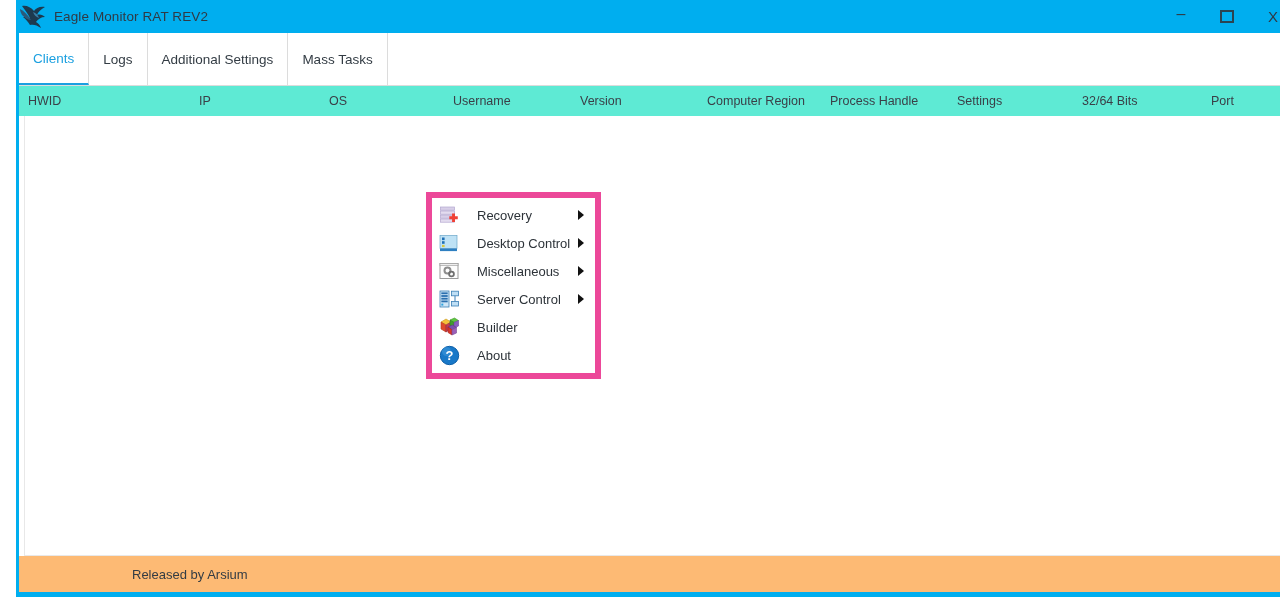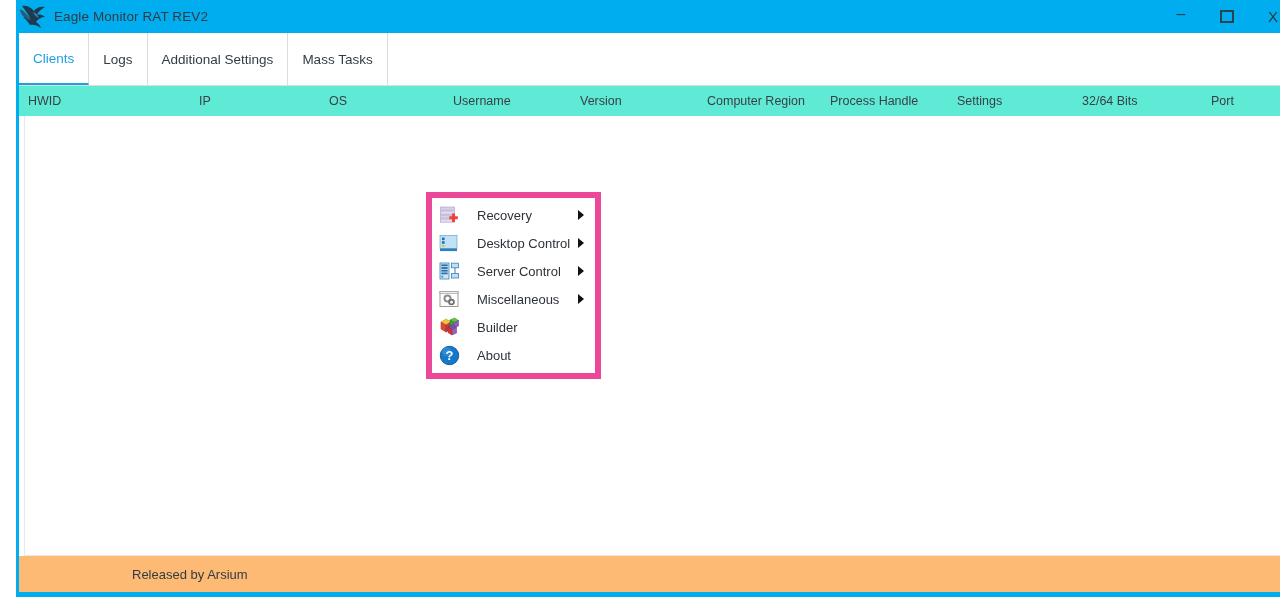--- a/index.html
+++ b/index.html
@@ -295,49 +295,49 @@
         <rect x="3" y="4.5" width="2.6" height="2.6" fill="#1f6fb5"></rect>
         <rect x="3" y="8.2" width="2.6" height="2.6" fill="#1f6fb5"></rect>
         <rect x="3" y="11.9" width="2.6" height="2.2" fill="#d8c840"></rect>
       </svg>
       <span class="menu-label">Desktop Control</span>
       <span class="menu-arrow"></span>
     </div>
 
     <div class="menu-item">
       <svg class="menu-icon" viewBox="0 0 21 21">
+        <rect x="1" y="2.5" width="18" height="15" fill="#fdfdfd" stroke="#9a9a9a" stroke-width="1"></rect>
+        <rect x="1" y="2.5" width="18" height="2.2" fill="#eeeeee" stroke="#9a9a9a" stroke-width="0.6"></rect>
+        <circle cx="8.5" cy="9.5" r="3" fill="none" stroke="#8d8d8d" stroke-width="2"></circle>
+        <circle cx="8.5" cy="9.5" r="1" fill="#fdfdfd"></circle>
+        <circle cx="12.5" cy="13" r="2.4" fill="none" stroke="#6f6f6f" stroke-width="1.8"></circle>
+        <circle cx="12.5" cy="13" r="0.8" fill="#fdfdfd"></circle>
+      </svg>
+      <span class="menu-label">Miscellaneous</span>
+      <span class="menu-arrow"></span>
+    </div>
+
+    <div class="menu-item">
+      <svg class="menu-icon" viewBox="0 0 21 21">
         <rect x="1" y="2" width="9" height="16" fill="#cfe6f7" stroke="#3b7fb5" stroke-width="0.8"></rect>
         <rect x="2.3" y="3.4" width="6.4" height="1.8" fill="#2a6fae"></rect>
         <rect x="2.3" y="6.1" width="6.4" height="1.8" fill="#2a6fae"></rect>
         <rect x="2.3" y="8.8" width="6.4" height="1.8" fill="#2a6fae"></rect>
         <rect x="2.3" y="11.5" width="6.4" height="1.8" fill="#2a6fae"></rect>
         <rect x="2.3" y="14.6" width="2" height="2" fill="#2fa3dd"></rect>
         <rect x="12.5" y="2.2" width="7" height="4.6" fill="#bfdff5" stroke="#3b7fb5" stroke-width="0.8"></rect>
         <rect x="12.5" y="12.4" width="7" height="4.6" fill="#bfdff5" stroke="#3b7fb5" stroke-width="0.8"></rect>
         <line x1="16" y1="6.8" x2="16" y2="12.4" stroke="#3b7fb5" stroke-width="1"></line>
       </svg>
       <span class="menu-label">Server Control</span>
       <span class="menu-arrow"></span>
     </div>
 
     <div class="menu-item">
       <svg class="menu-icon" viewBox="0 0 21 21">
-        <rect x="1" y="2.5" width="18" height="15" fill="#fdfdfd" stroke="#9a9a9a" stroke-width="1"></rect>
-        <rect x="1" y="2.5" width="18" height="2.2" fill="#eeeeee" stroke="#9a9a9a" stroke-width="0.6"></rect>
-        <circle cx="8.5" cy="9.5" r="3" fill="none" stroke="#8d8d8d" stroke-width="2"></circle>
-        <circle cx="8.5" cy="9.5" r="1" fill="#fdfdfd"></circle>
-        <circle cx="12.5" cy="13" r="2.4" fill="none" stroke="#6f6f6f" stroke-width="1.8"></circle>
-        <circle cx="12.5" cy="13" r="0.8" fill="#fdfdfd"></circle>
-      </svg>
-      <span class="menu-label">Miscellaneous</span>
-      <span class="menu-arrow"></span>
-    </div>
-
-    <div class="menu-item">
-      <svg class="menu-icon" viewBox="0 0 21 21">
         <path d="M2 5 L7 2 L12 5 L7 8 Z" fill="#f5c13a" stroke="#c79a1f" stroke-width="0.6"></path>
         <path d="M2 5 L7 8 L7 15 L2 12 Z" fill="#e04a2c" stroke="#b33a20" stroke-width="0.6"></path>
         <path d="M7 8 L12 5 L12 12 L7 15 Z" fill="#c13a52" stroke="#9a2b3f" stroke-width="0.6"></path>
         <path d="M11 3 L15.5 1 L19.5 3.5 L15 5.5 Z" fill="#5cc73f" stroke="#3f9428" stroke-width="0.6"></path>
         <path d="M11 3 L15 5.5 L15 11 L11 8.5 Z" fill="#3fa02c" stroke="#2f7a20" stroke-width="0.6"></path>
         <path d="M15 5.5 L19.5 3.5 L19.5 9 L15 11 Z" fill="#8a5fc0" stroke="#6b47a0" stroke-width="0.6"></path>
         <path d="M9 10 L13.5 8 L17.5 10.5 L13 12.8 Z" fill="#7a4fb0" stroke="#5f3a90" stroke-width="0.6"></path>
         <path d="M9 10 L13 12.8 L13 18 L9 15.5 Z" fill="#d8372c" stroke="#a82a20" stroke-width="0.6"></path>
         <path d="M13 12.8 L17.5 10.5 L17.5 16 L13 18 Z" fill="#9a5fb8" stroke="#7a4a95" stroke-width="0.6"></path>
       </svg>

